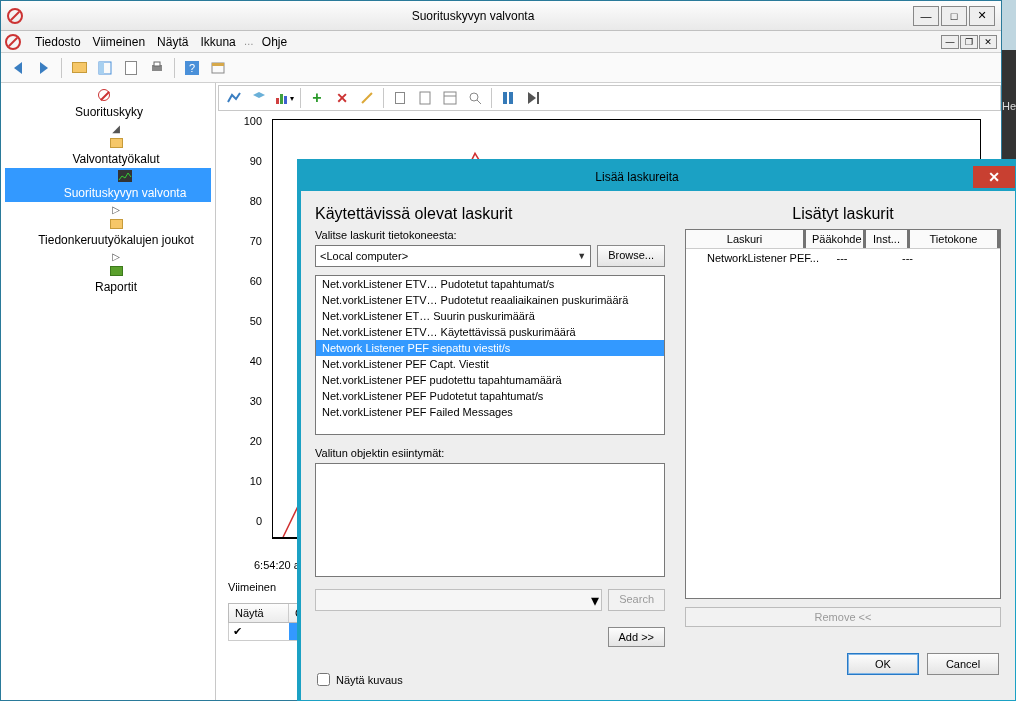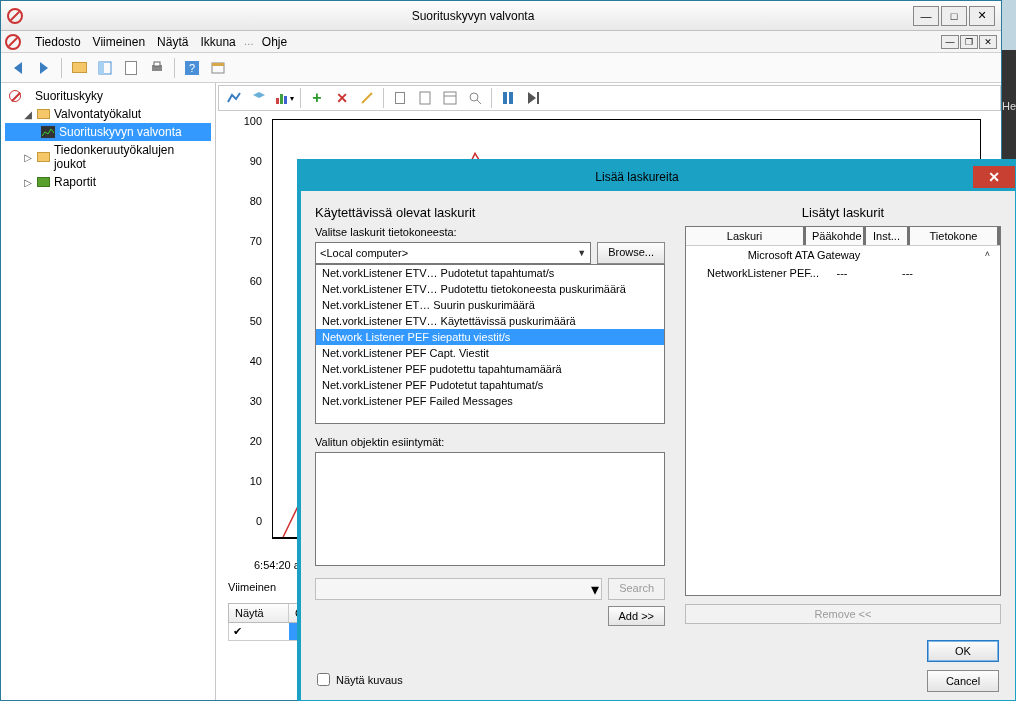--- a/index.html
+++ b/index.html
@@ -19,21 +19,21 @@
   .menu-item { padding:10px 6px; cursor:pointer; }
   .mdi-btns { margin-left:auto; display:flex; gap:1px; }
   .mdi-btn { width:18px; height:14px; border:1px solid #888; font-size:9px; display:flex;align-items:center;justify-content:center; cursor:pointer; background:#eee;}
 
   .toolbar { height:30px; border-bottom:1px solid #d0d0d0; display:flex; align-items:center; padding:0 6px; gap:4px; background:#fafafa; }
   .tbtn { width:22px; height:22px; display:flex; align-items:center; justify-content:center; cursor:pointer; border:1px solid transparent; }
   .sep { width:1px; height:20px; background:#c8c8c8; margin:0 2px; }
 
   .main-body { display:flex; height:calc(100% - 82px); }
   .tree { width:215px; border-right:1px solid #c8c8c8; padding:4px; font-size:12px; overflow:hidden; }
-  .tree-item { padding:2px 2px 2px 4px; display:flex; align-items:center; gap:4px; }
+  .tree-item { padding:2px 2px 2px 4px; display:flex; align-items:center; gap:4px;flex-direction:column; }
   .tree-indent1 { padding-left:18px; }
   .tree-indent2 { padding-left:36px; }
   .tree-selected { background:#3399ff; color:#fff; }
   .expander { width:10px; display:inline-block; text-align:center; font-size:10px; color:#555; }
 
   .content { flex:1; position:relative; background:#fff; }
   .content-toolbar { height:26px; border:1px solid #c8c8c8; margin:2px 0 2px 2px; display:flex; align-items:center; gap:3px; padding:0 4px; }
   .chart-area { position:absolute; left:10px; top:32px; right:10px; height:460px; }
   .y-axis { position:absolute; left:0; top:0; width:40px; height:100%; }
   .y-tick { position:absolute; right:4px; font-size:11px; }
@@ -50,40 +50,40 @@
   .side-strip { position:absolute; right:0; top:50px; width:14px; height:651px; background:#333; color:#ddd; font-size:11px; text-align:center; padding-top:50px; }
 
   
   .dialog { position:absolute; left:300px; top:162px; width:716px; height:539px; background:#eeeeee; border:1px solid #1ba1c4; box-shadow:0 0 0 3px #1ba1c4; }
   .dlg-titlebar { height:28px; background:#1ba1c4; display:flex; align-items:center; }
   .dlg-title { flex:1; text-align:center; color:#000; font-size:12px; }
   .dlg-close { width:42px; height:22px; background:#c84031; color:#fff; display:flex; align-items:center; justify-content:center; margin-right:0; font-size:14px; font-weight:bold; cursor:pointer; }
   .dlg-body { padding:14px; display:flex; gap:20px; }
   .col-left { width:350px; }
   .col-right { flex:1;text-align:center; }
-  .sect-label { font-size:13px; margin-bottom:6px; }
+  .sect-label { font-size:16px; margin-bottom:6px; }
   .sub-label { font-size:11px; margin:6px 0 4px 0; }
   .combo-row { display:flex; gap:6px; }
   .combo { flex:1; border:1px solid #787878; height:22px; background:#fff; font-size:11px; padding:2px 4px; display:flex; align-items:center; justify-content:space-between; }
   .combo .drop { font-size:9px; color:#333; }
   .btn { border:1px solid #8a8a8a; background:linear-gradient(#fdfdfd,#e4e4e4); font-size:11px; padding:3px 10px; cursor:pointer; }
   .btn.disabled { color:#9a9a9a; border-color:#bcbcbc; background:#f2f2f2; cursor:default; }
 
-  .listbox { border:1px solid #787878; background:#fff; height:160px; overflow-y:scroll; }
+  .listbox { border:1px solid #787878; background:#fff; height:160px; margin-top:8px; overflow-y:scroll; }
   .list-item { font-size:11px; padding:2px 6px; cursor:pointer; white-space:nowrap; overflow:hidden; text-overflow:ellipsis; }
   .list-item.sel { background:#3399ff; color:#fff; }
   .inst-box { border:1px solid #787878; background:#fff; height:114px; margin-top:4px; }
 
   .search-row { display:flex; gap:6px; margin-top:12px; }
   .search-input { flex:1; border:1px solid #c0c0c0; height:22px; background:#f6f6f6; display:flex; align-items:center; justify-content:flex-end; padding-right:2px; }
 
-  .add-row { display:flex; justify-content:flex-end; margin-top:6px; }
+  .add-row { display:flex; justify-content:flex-end; margin-top:16px; }
 
   .checkbox-row { position:absolute; left:16px; bottom:14px; font-size:11px; display:flex; align-items:center; gap:6px; }
-  .okcancel { position:absolute; right:16px; bottom:8px; display:flex; gap:8px;flex-direction:column; }
+  .okcancel { position:absolute; right:16px; bottom:25px; display:flex; gap:8px; }
   .btn.wide { width:72px; text-align:center; padding:4px 0; }
   .btn.def { border:1px solid #2779c6; box-shadow:0 0 0 1px #7eb5e7 inset; }
 
   .added-table { border:1px solid #787878; background:#fff; height:370px; font-size:11px; }
   .added-header { display:flex; border-bottom:1px solid #ccc; background:#fafafa; }
   .ah { padding:3px 6px; border-right:3px solid #737373; }
   .added-row { display:flex; padding:3px 6px; }
   .expander-caret { font-size:9px; color:#333; margin-left:auto; padding-right:4px; }
 
   .remove-row { margin-top:8px; }
@@ -321,21 +321,21 @@
       <div class="combo-row">
         <div class="combo">
           <span>&lt;Local computer&gt;</span>
           <span class="drop">▼</span>
         </div>
         <div class="btn">Browse...</div>
       </div>
 
       <div class="listbox" id="counters-list">
           <div class="list-item">Net.vorkListener ETV… Pudotetut tapahtumat/s</div>
-          <div class="list-item">Net.vorkListener ETV… Pudotettu tietokoneesta puskurimäärä</div>
+          <div class="list-item">Net.vorkListener ETV… Pudotetut reaaliaikainen puskurimäärä</div>
           <div class="list-item">Net.vorkListener ET… Suurin puskurimäärä</div>
           <div class="list-item">Net.vorkListener ETV… Käytettävissä puskurimäärä</div>
           <div class="list-item sel">Network Listener PEF siepattu viestit/s</div>
           <div class="list-item">Net.vorkListener PEF Capt. Viestit</div>
           <div class="list-item">Net.vorkListener PEF pudotettu tapahtumamäärä</div>
           <div class="list-item">Net.vorkListener PEF Pudotetut tapahtumat/s</div>
           <div class="list-item">Net.vorkListener PEF Failed Messages</div>
         </div>
 
       <div class="sub-label" style="margin-top:12px;">Valitun objektin esiintymät:</div>
@@ -355,24 +355,20 @@
     <div class="col-right">
       <div class="sect-label">Lisätyt laskurit</div>
       <div class="added-table">
         <div class="added-header">
           <div class="ah" style="width:120px">Laskuri</div>
           <div class="ah" style="width:60px">Pääkohde</div>
           <div class="ah" style="width:44px">Inst...</div>
           <div class="ah" style="flex:1">Tietokone</div>
         </div>
         <div class="added-row">
-          <span style="width:220px;padding-left:4px;">Microsoft ATA Gateway</span>
-          <span class="expander-caret">˄</span>
-        </div>
-        <div class="added-row">
           <span style="width:130px;padding-left:12px;">NetworkListener PEF...</span>
           <span style="width:40px">---</span>
           <span style="width:40px"></span>
           <span>---</span>
         </div>
       </div>
       <div class="remove-row">
         <div class="btn disabled">Remove &lt;&lt;</div>
       </div>
     </div>

